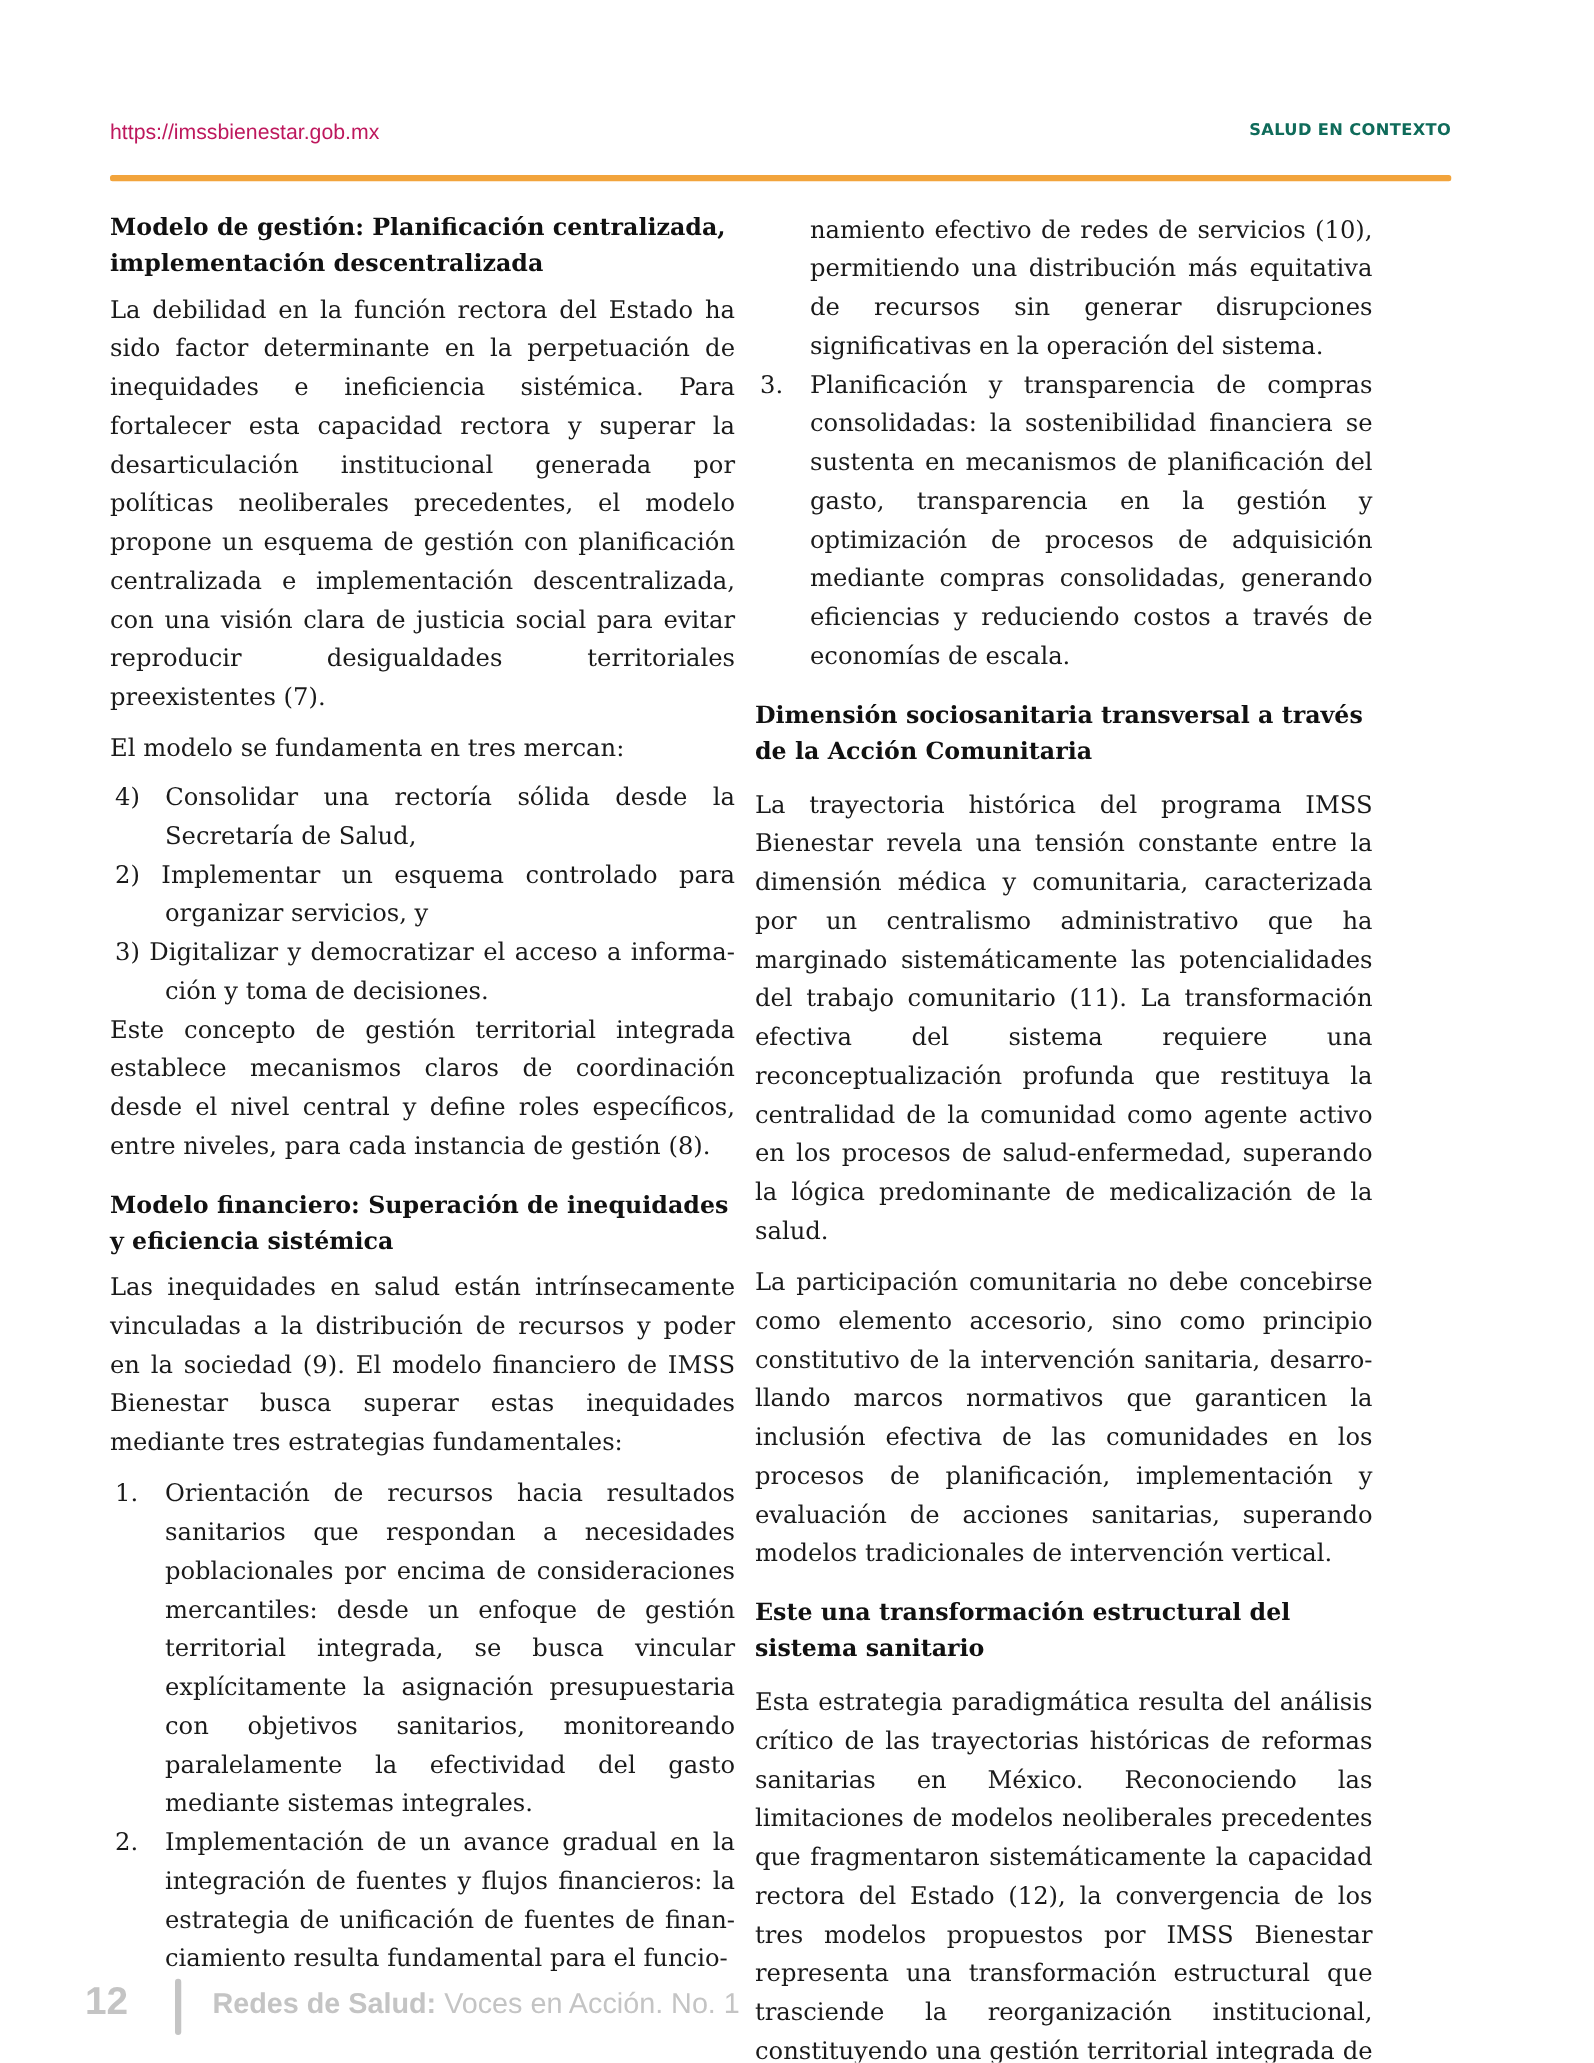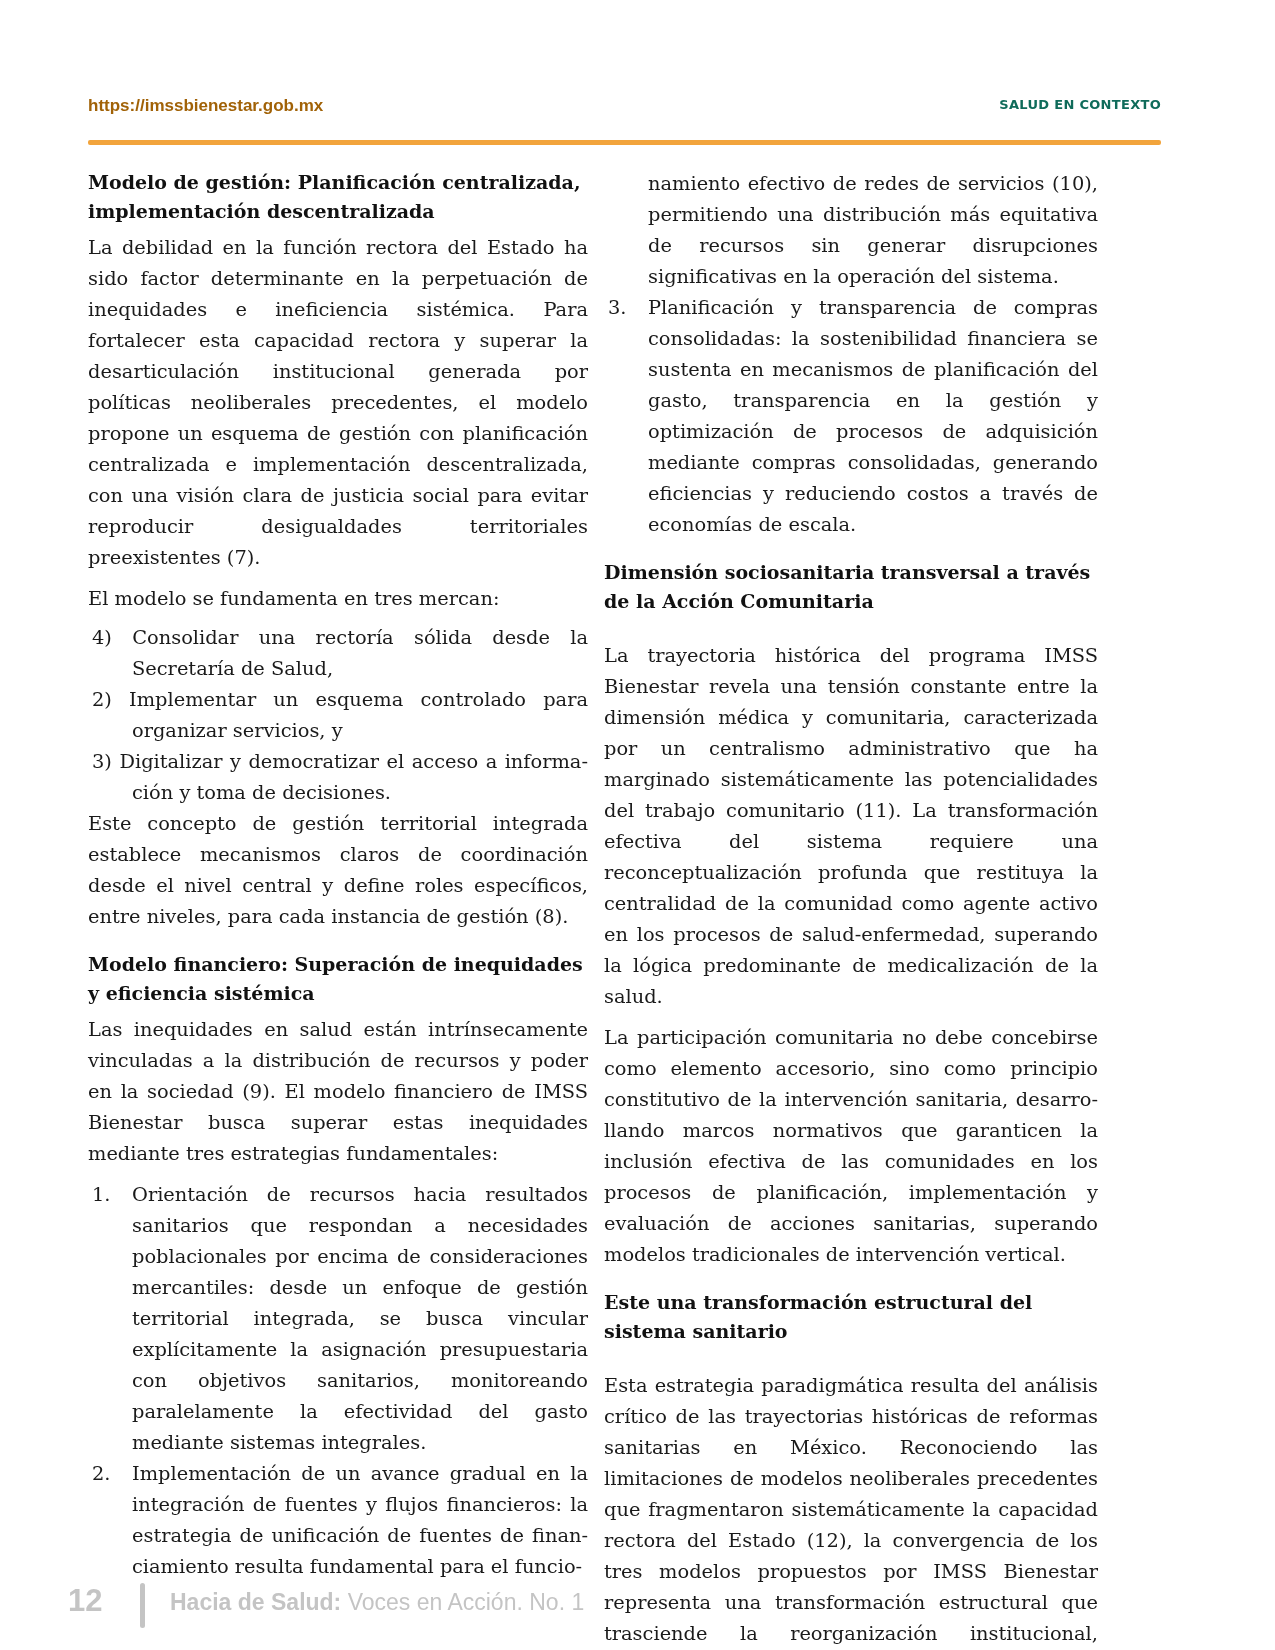--- a/index.html
+++ b/index.html
@@ -1,19 +1,19 @@
 <!DOCTYPE html>
 <html><head>
 <meta charset="utf-8">
 <style>
   html, body { margin: 0; padding: 0; background: #ffffff; }
   body { width: 1275px; height: 1650px; position: relative; overflow: hidden; }
   .header-url {
     position: absolute; left: 88px; top: 96px;
-    font-family: "Liberation Sans", sans-serif; font-size: 17px; color: #a16207; font-weight: bold;
+    font-family: "Liberation Sans", sans-serif; font-size: 17px; color: #be185d;
   }
   .header-section {
     position: absolute; right: 114px; top: 97px;
     font-family: "DejaVu Sans", sans-serif; font-weight: bold; font-size: 13px;
     color: #0f6b5a; letter-spacing: 0.3px;
   }
   .header-rule {
     position: absolute; left: 88px; top: 140px; width: 1073px; height: 5px;
     background: #f2a43c; border-radius: 2px;
   }
@@ -24,21 +24,21 @@
   .col-left { left: 88px; }
   .col-right { left: 638px; width: 523px; }
   .col p { margin: 0; text-align: justify; hyphens: manual; }
   .col p + p { margin-top: 10px; }
   .col h3 {
     margin: 0; font-family: "DejaVu Serif", serif; font-weight: bold;
     font-size: 19px; line-height: 29px; color: #111;
   }
   .col h3.spaced { margin-top: 18px; }
   .col h3 + p { margin-top: 6px; }
-  .col h3.r-head + p { margin-top: 24px; }
+  .col h3.r-head + p { margin-top: 12px; }
   .pillars { margin: 8px 0 0 0; padding: 0; list-style: none; }
   .pillars li { padding-left: 44px; text-indent: -40px; text-align: justify; }
   .numlist { margin: 10px 0 0 0; padding: 0; list-style: none; }
   .numlist li { position: relative; padding-left: 44px; text-align: justify; }
   .numlist li .num { position: absolute; left: 4px; top: 0; }
   .continued { padding-left: 44px; text-align: justify; margin: 0; }
   .right-list { margin: 0; padding: 0; list-style: none; }
   .right-list li { position: relative; padding-left: 44px; text-align: justify; }
   .right-list li .num { position: absolute; left: 4px; top: 0; }
   .footer-page {
@@ -97,14 +97,14 @@
     </ul>
     <h3 class="spaced r-head">Dimensión sociosanitaria transversal a través de la Acción Comunitaria</h3>
     <p>La trayectoria histórica del programa IMSS Bienes­tar revela una tensión constante entre la dimensión médica y comunitaria, caracterizada por un centra­lismo administrativo que ha marginado sistemática­mente las potencialidades del trabajo comunitario (11). La transformación efectiva del sistema requie­re una reconceptualización profunda que restituya la centralidad de la comunidad como agente activo en los procesos de salud-enfermedad, superando la lógica predominante de medicalización de la salud.</p>
     <p>La participación comunitaria no debe concebir­se como elemento accesorio, sino como principio constitutivo de la intervención sanitaria, desarro­llando marcos normativos que garanticen la inclu­sión efectiva de las comunidades en los procesos de planificación, implementación y evaluación de ac­ciones sanitarias, superando modelos tradicionales de intervención vertical.</p>
     <h3 class="spaced r-head">Este una transformación estructural del sistema sanitario</h3>
     <p>Esta estrategia paradigmática resulta del análisis crí­tico de las trayectorias históricas de reformas sani­tarias en México. Reconociendo las limitaciones de modelos neoliberales precedentes que fragmentaron sistemáticamente la capacidad rectora del Estado (12), la convergencia de los tres modelos propuestos por IMSS Bienestar representa una transformación estructural que trasciende la reorganización institu­cional, constituyendo una gestión territorial integra­da de los sistemas de provisión de servicios.</p>
   </div>
 
   <div class="footer-page">12</div>
   <div class="footer-bar"></div>
-  <div class="footer-title"><b>Hacia de Salud:</b><span> Voces en Acción. No. 1</span></div>
+  <div class="footer-title"><b>Redes de Salud:</b><span> Voces en Acción. No. 1</span></div>
 </div>
 
 </body></html>

